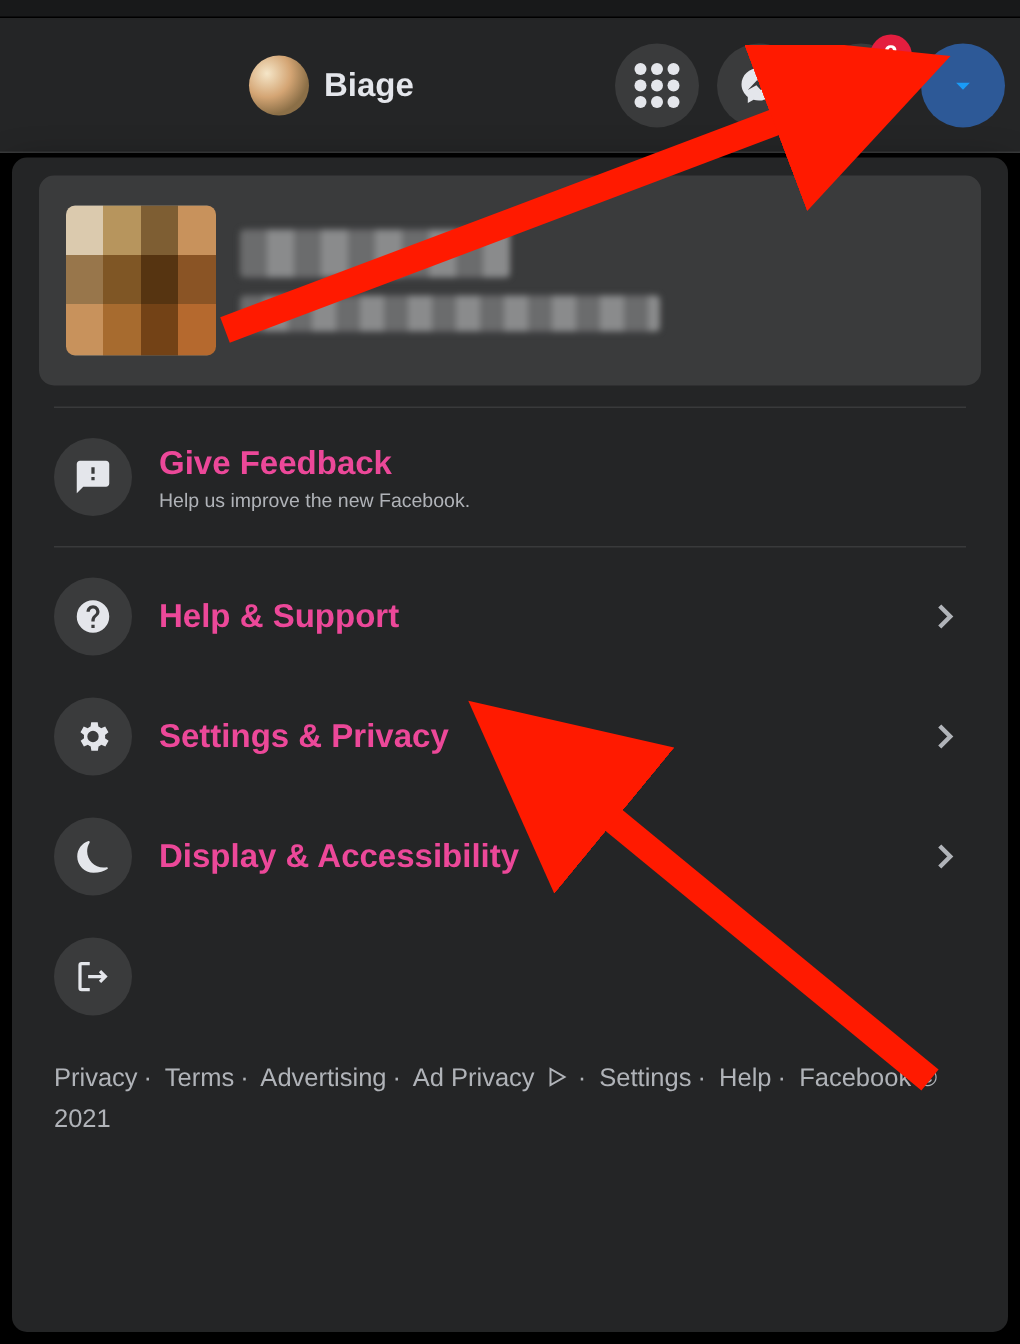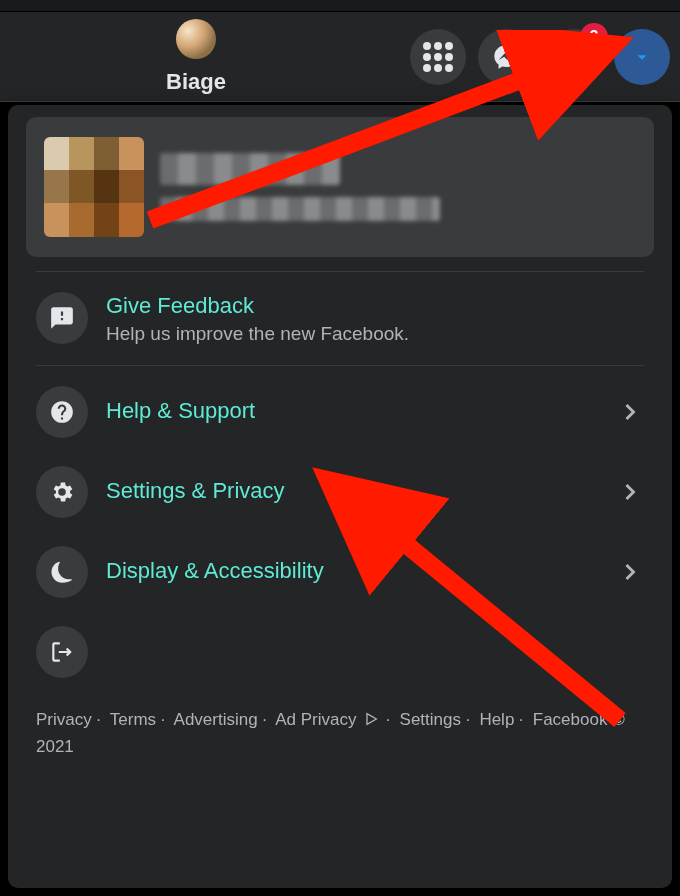--- a/index.html
+++ b/index.html
@@ -28,21 +28,20 @@
       border-bottom: 1px solid #393a3b;
     }
     .profile-pill {
       display: flex;
       align-items: center;
       gap: 10px;
       padding: 6px 12px 6px 6px;
       border-radius: 30px;
       margin-right: auto;
       margin-left: 150px;
-      flex-direction: column;
     }
     .avatar-small {
       width: 40px;
       height: 40px;
       border-radius: 50%;
       background: radial-gradient(circle at 30% 30%, #f5e6c8, #d4a574 40%, #8b6f47 70%);
     }
     .profile-name {
       font-size: 22px;
       font-weight: 600;
@@ -148,26 +147,26 @@
       display: flex;
       align-items: center;
       justify-content: center;
       flex-shrink: 0;
     }
     .menu-text {
       flex: 1;
     }
     .menu-title {
       font-size: 22px;
-      font-weight: 400;
-      color: #5eead4;
+      font-weight: 700;
+      color: #ec4899;
       line-height: 1.3;
     }
     .menu-sub {
-      font-size: 19px;
+      font-size: 13px;
       color: #b0b3b8;
       margin-top: 2px;
     }
     .chevron {
       color: #b0b3b8;
     }
     .footer {
       padding: 14px 28px;
       font-size: 17px;
       color: #b0b3b8;

